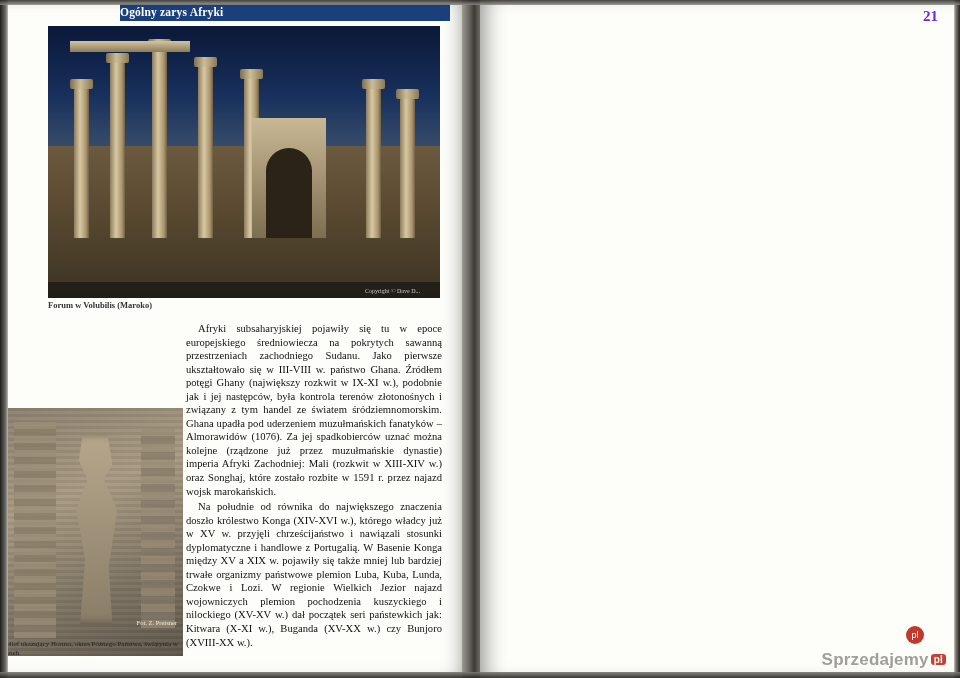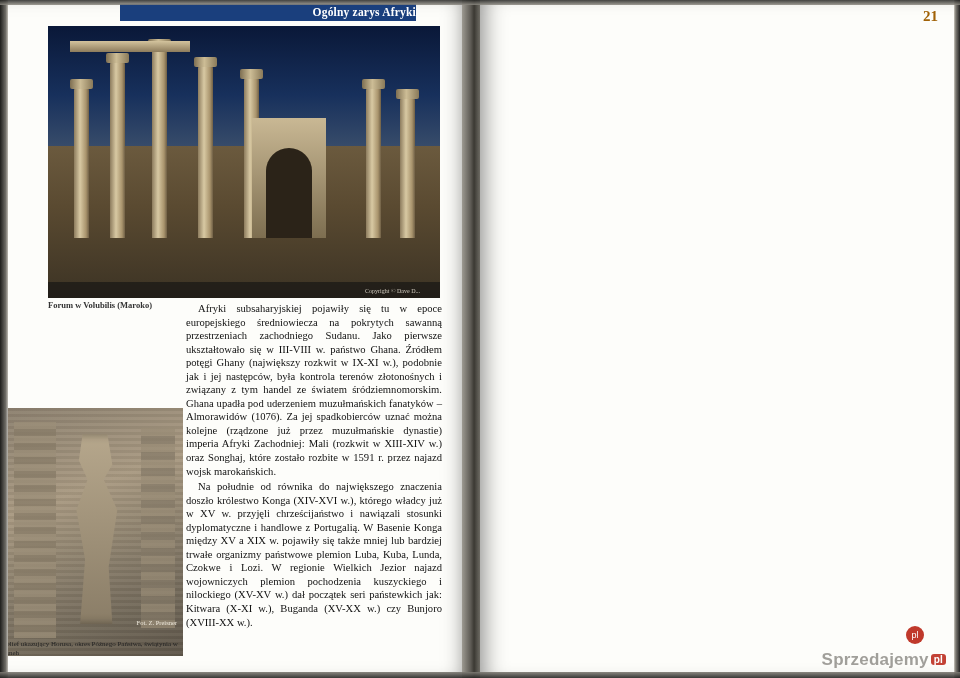--- a/index.html
+++ b/index.html
@@ -42,28 +42,28 @@
     opacity:.85;
   }
   .edge-bottom{
     position:absolute;left:0;bottom:0;width:960px;height:6px;
     background:linear-gradient(0deg,#262624,#7e7b74);
     opacity:.9;
   }
 
   
   .hdr-left{
-    position:absolute;left:120px;top:4px;width:296px;height:17px;
+    position:absolute;left:120px;top:4px;width:330px;height:17px;
     background:#1a3f7d;color:#fff;
-    font-size:11.5px;font-weight:bold;text-align:right;line-height:17px;
+    font-size:11.5px;font-weight:bold;text-align:left;line-height:17px;
     letter-spacing:.2px;
   }
   .pagenum{
     position:absolute;right:22px;top:8px;
-    font-size:15px;font-weight:bold;color:#a16207;
+    font-size:15px;font-weight:bold;color:#6d28d9;
   }
 
   
   .photo-ruins{
     position:absolute;left:48px;top:26px;width:392px;height:272px;
     background:
       radial-gradient(ellipse at 50% 92%, #6d5a42 0%, #54452f 35%, #2e2a20 75%),
       linear-gradient(180deg,#0b1a3a 0%,#13294f 28%,#2a3a4a 45%,#5b4b34 60%,#3a3022 100%);
     overflow:hidden;
   }
@@ -139,21 +139,21 @@
   }
 
   
   .col-text{
     position:absolute;
     font-size:10.6px;line-height:1.28;color:#101010;
     text-align:justify;
     font-family:"Liberation Serif", serif;
   }
   .text-left{
-    left:186px;top:302px;width:256px;
+    left:186px;top:322px;width:256px;
   }
   .col-text p{margin:0 0 2px 0;text-indent:12px;}
   .col-text p.first{text-indent:12px;}
 
   
   .wm-main{
     position:absolute;right:14px;bottom:8px;
     font-size:17px;color:#9c9a95;font-weight:bold;
     font-family:Liberation Sans, sans-serif;
     letter-spacing:.2px;opacity:.95;

